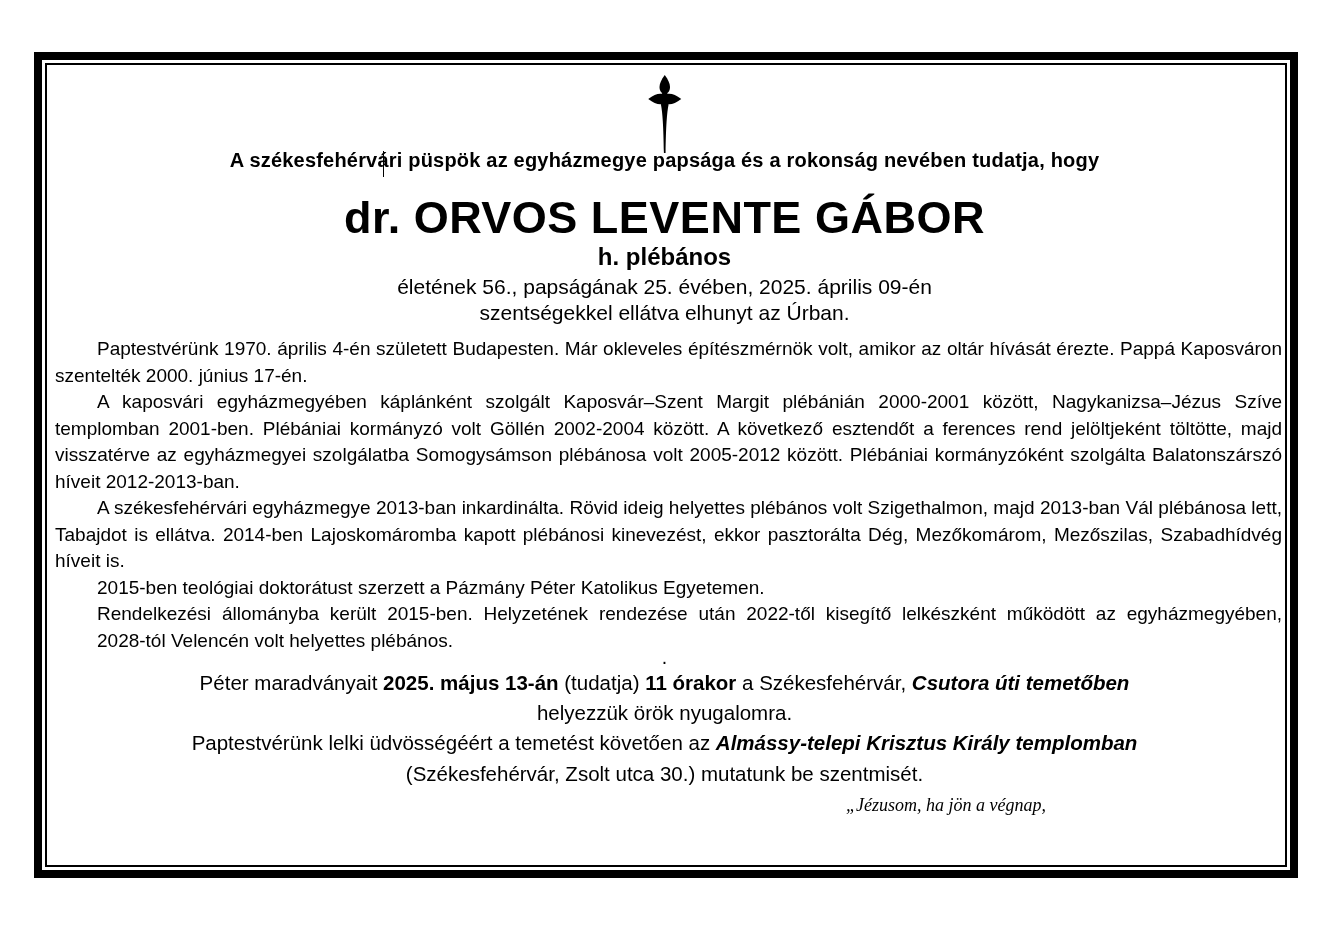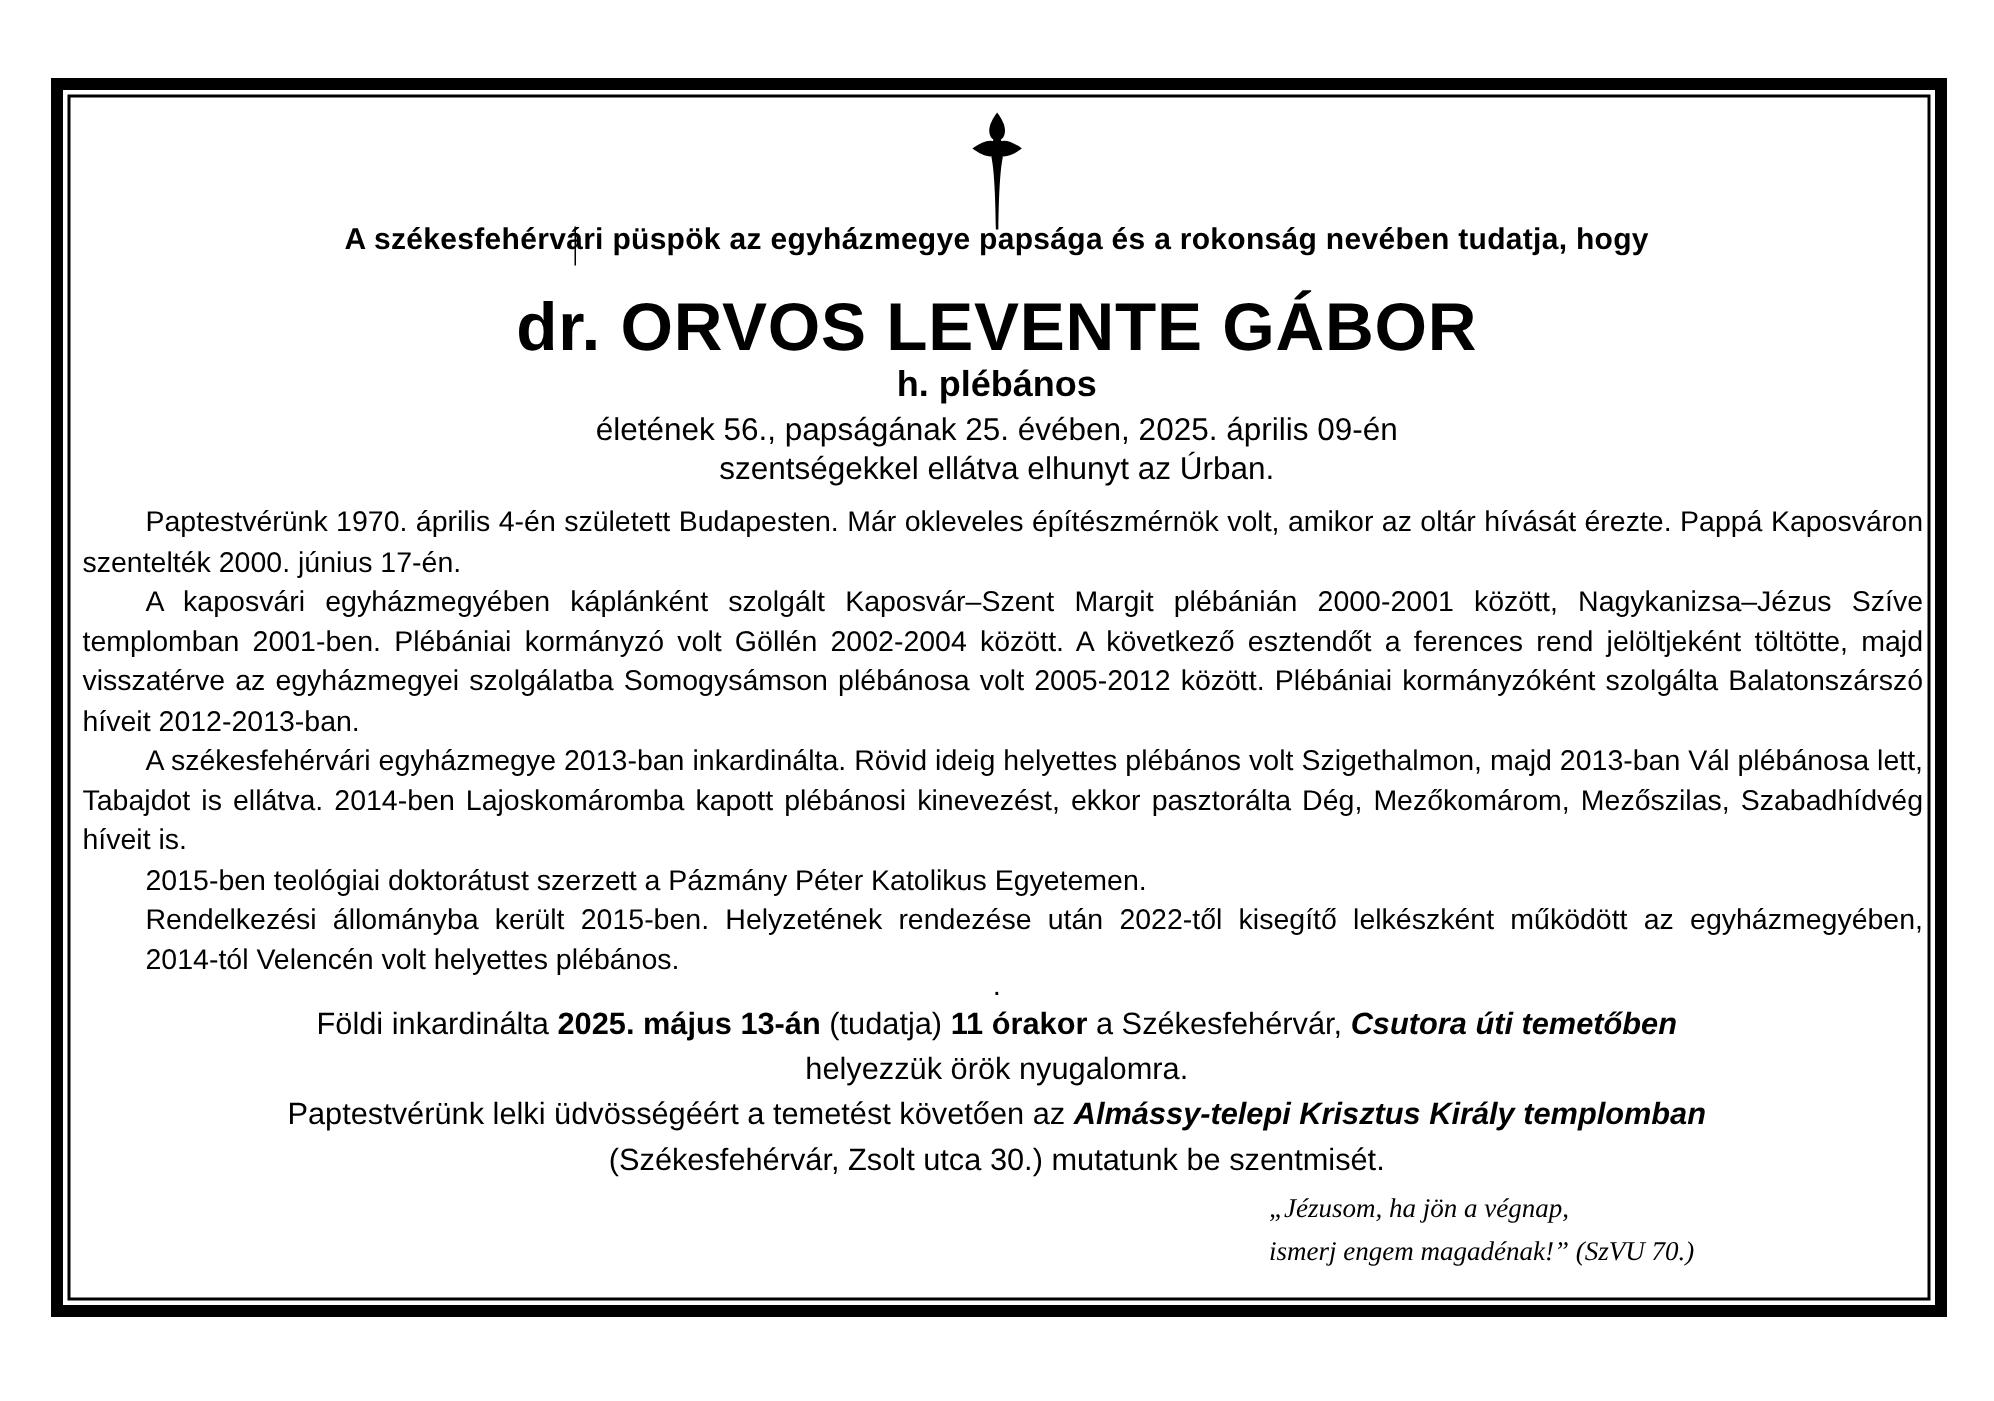--- a/index.html
+++ b/index.html
@@ -127,28 +127,27 @@
 <div class="abs-center deceased-title">h. plébános</div>
 <div class="abs-center life-line">életének 56., papságának 25. évében, 2025. április 09-én</div>
 <div class="abs-center death-line">szentségekkel ellátva elhunyt az Úrban.</div>
 
 <div class="obituary">
   <p>Paptestvérünk 1970. április 4-én született Budapesten. Már okleveles építészmérnök volt, amikor az oltár hívását érezte. Pappá Kaposváron szentelték 2000. június 17-én.</p>
   <p>A kaposvári egyházmegyében káplánként szolgált Kaposvár–Szent Margit plébánián 2000-2001 között, Nagykanizsa–Jézus Szíve templomban 2001-ben. Plébániai kormányzó volt Göllén 2002-2004 között. A következő esztendőt a ferences rend jelöltjeként töltötte, majd visszatérve az egyházmegyei szolgálatba Somogysámson plébánosa volt 2005-2012 között. Plébániai kormányzóként szolgálta Balatonszárszó híveit 2012-2013-ban.</p>
   <p>A székesfehérvári egyházmegye 2013-ban inkardinálta. Rövid ideig helyettes plébános volt Szigethalmon, majd 2013-ban Vál plébánosa lett, Tabajdot is ellátva. 2014-ben Lajoskomáromba kapott plébánosi kinevezést, ekkor pasztorálta Dég, Mezőkomárom, Mezőszilas, Szabadhídvég híveit is.</p>
   <p class="plain">2015-ben teológiai doktorátust szerzett a Pázmány Péter Katolikus Egyetemen.</p>
   <p class="force-justify">Rendelkezési állományba került 2015-ben. Helyzetének rendezése után 2022-től kisegítő lelkészként működött az egyházmegyében,</p>
-  <p class="plain">2014-tól Velencén volt helyettes plébános.</p>
+  <p class="plain">2028-tól Velencén volt helyettes plébános.</p>
 </div>
 
 <div class="abs-center stray-dot">.</div>
 
 <div class="abs-center funeral">
-  <div><span>Földi inkardinálta </span><span class="b">2025. május 13-án</span><span> (tudatja) </span><span class="b">11 órakor</span><span> a Székesfehérvár, </span><span class="bi">Csutora úti temetőben</span></div>
+  <div><span>Péter maradványait </span><span class="b">2025. május 13-án</span><span> (tudatja) </span><span class="b">11 órakor</span><span> a Székesfehérvár, </span><span class="bi">Csutora úti temetőben</span></div>
   <div>helyezzük örök nyugalomra.</div>
   <div><span>Paptestvérünk lelki üdvösségéért a temetést követően az </span><span class="bi">Almássy-telepi Krisztus Király templomban</span></div>
   <div>(Székesfehérvár, Zsolt utca 30.) mutatunk be szentmisét.</div>
 </div>
 
 <div class="hymn-quote">
   <div>„Jézusom, ha jön a végnap,</div>
-  <div>ismerj engem magadénak!” (SzVU 70.)</div>
 </div>
 
 </body></html>

